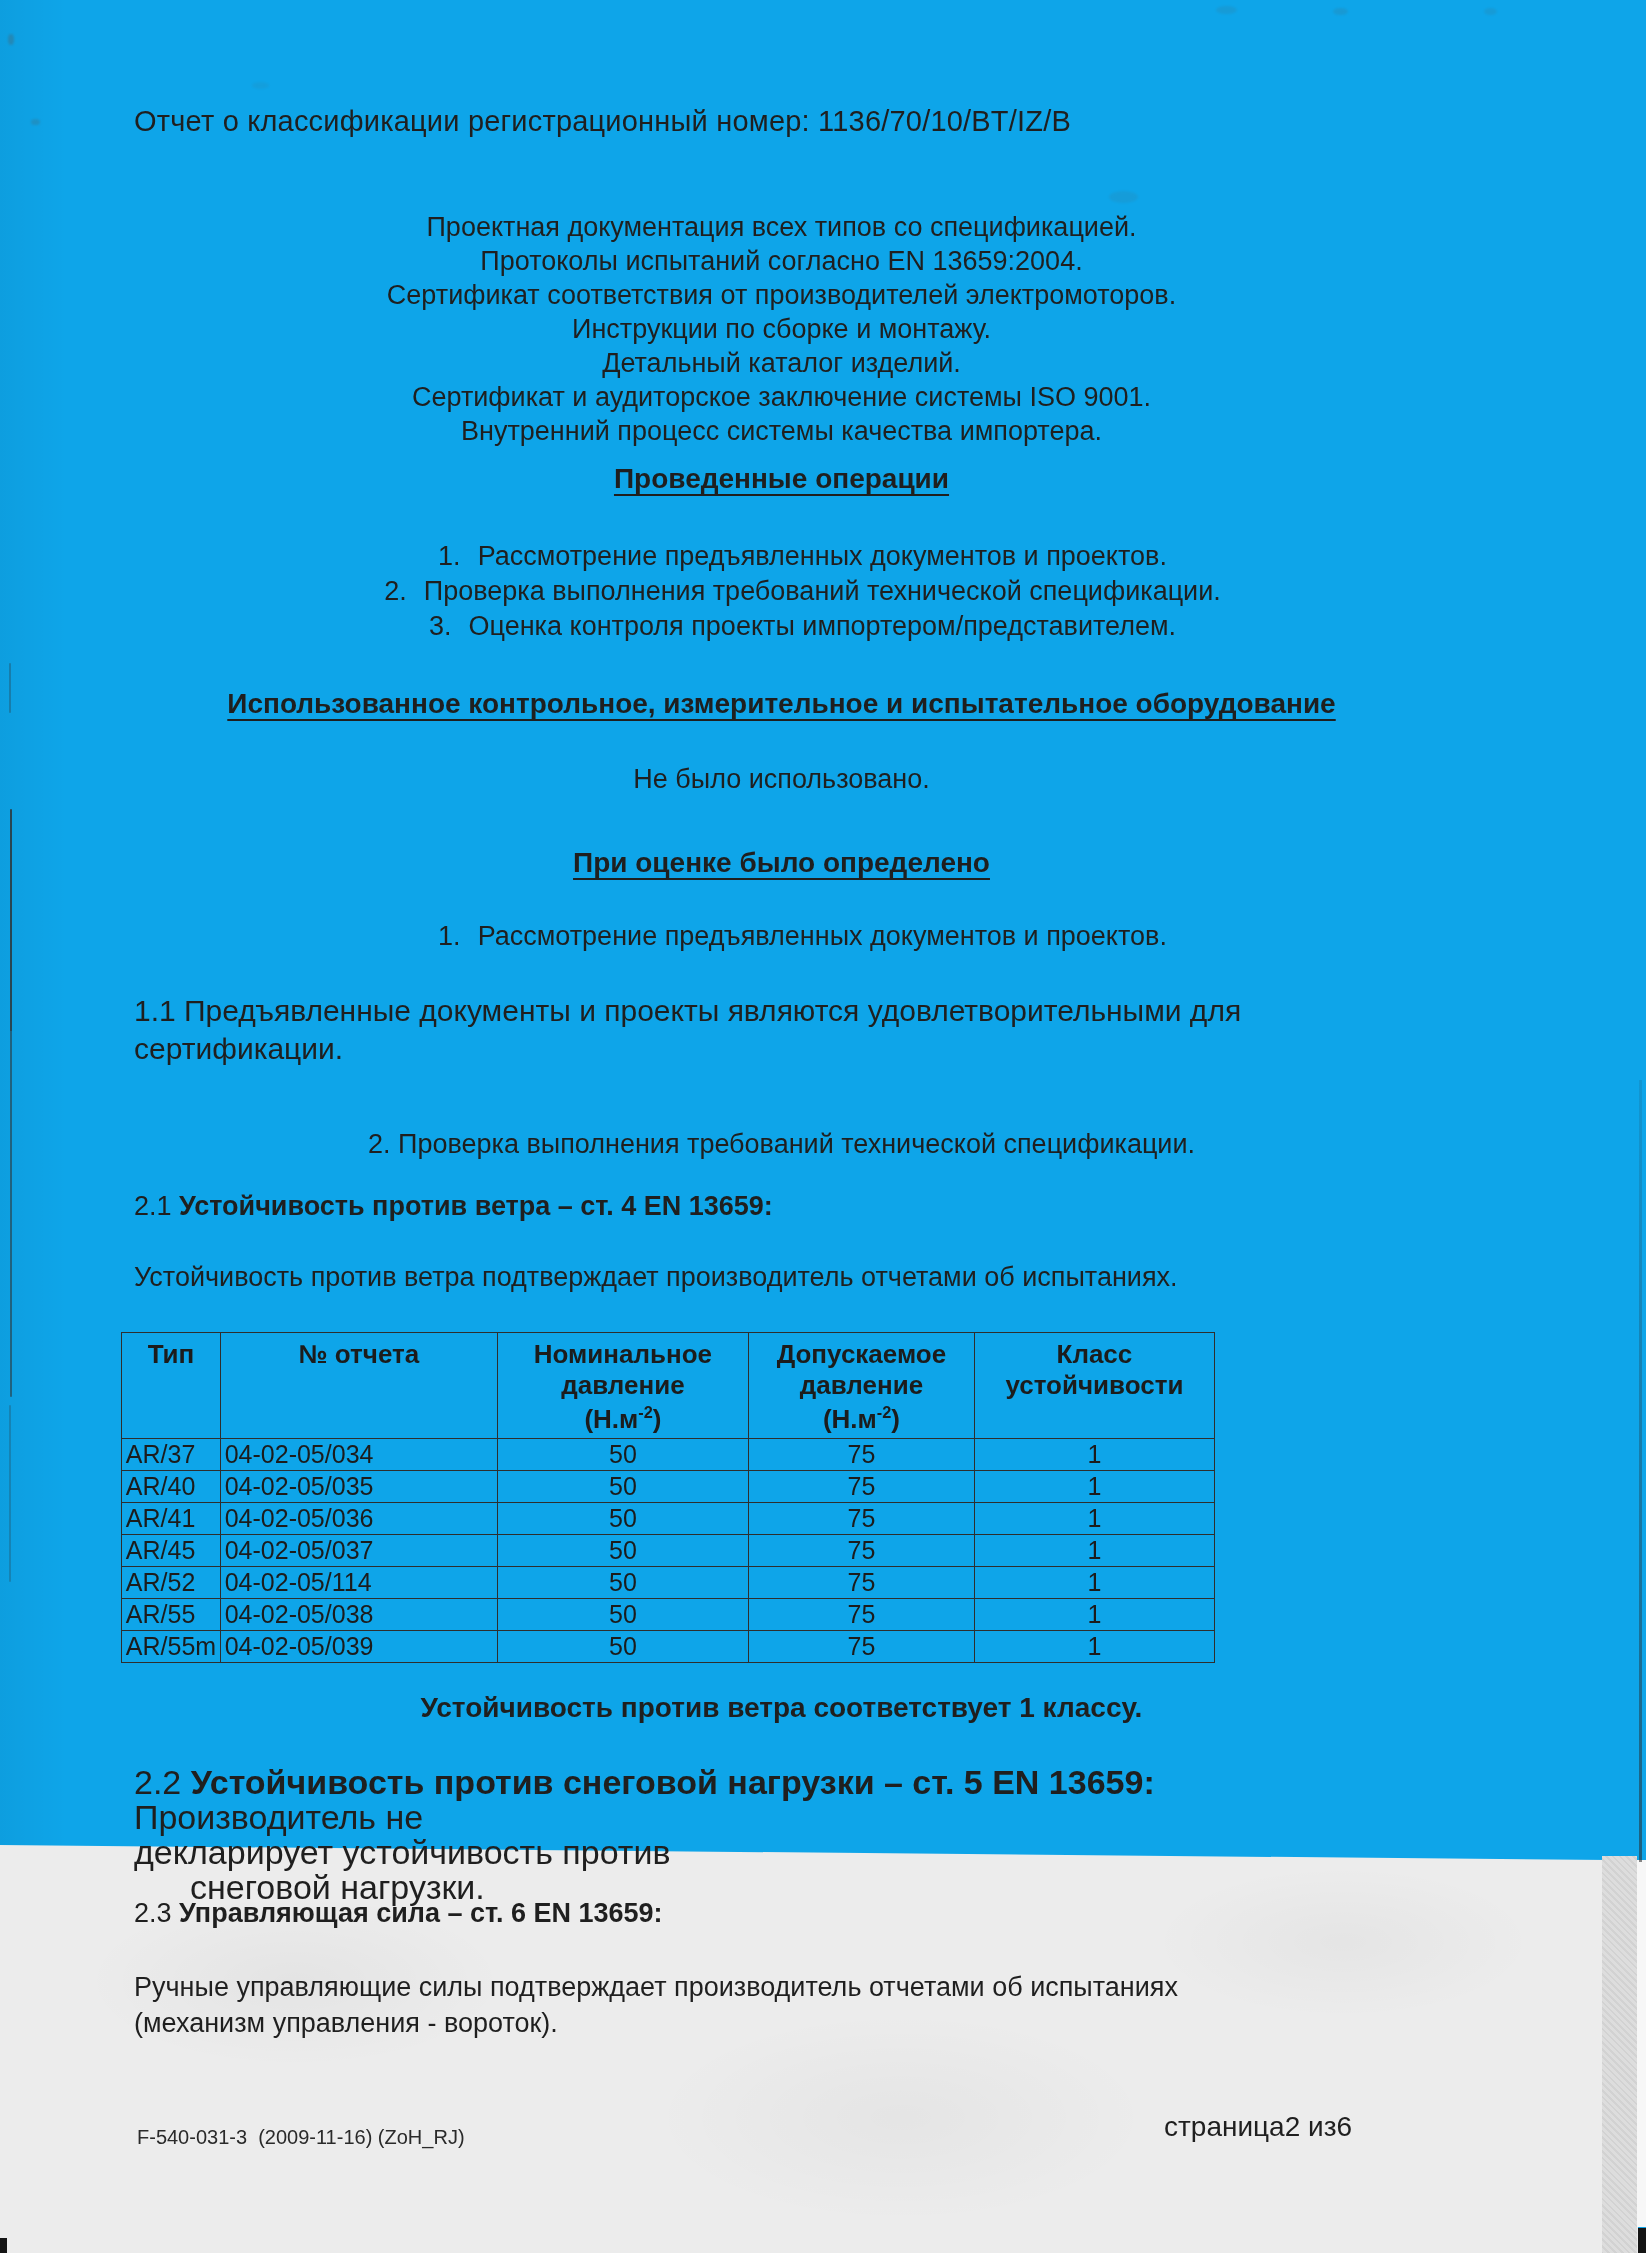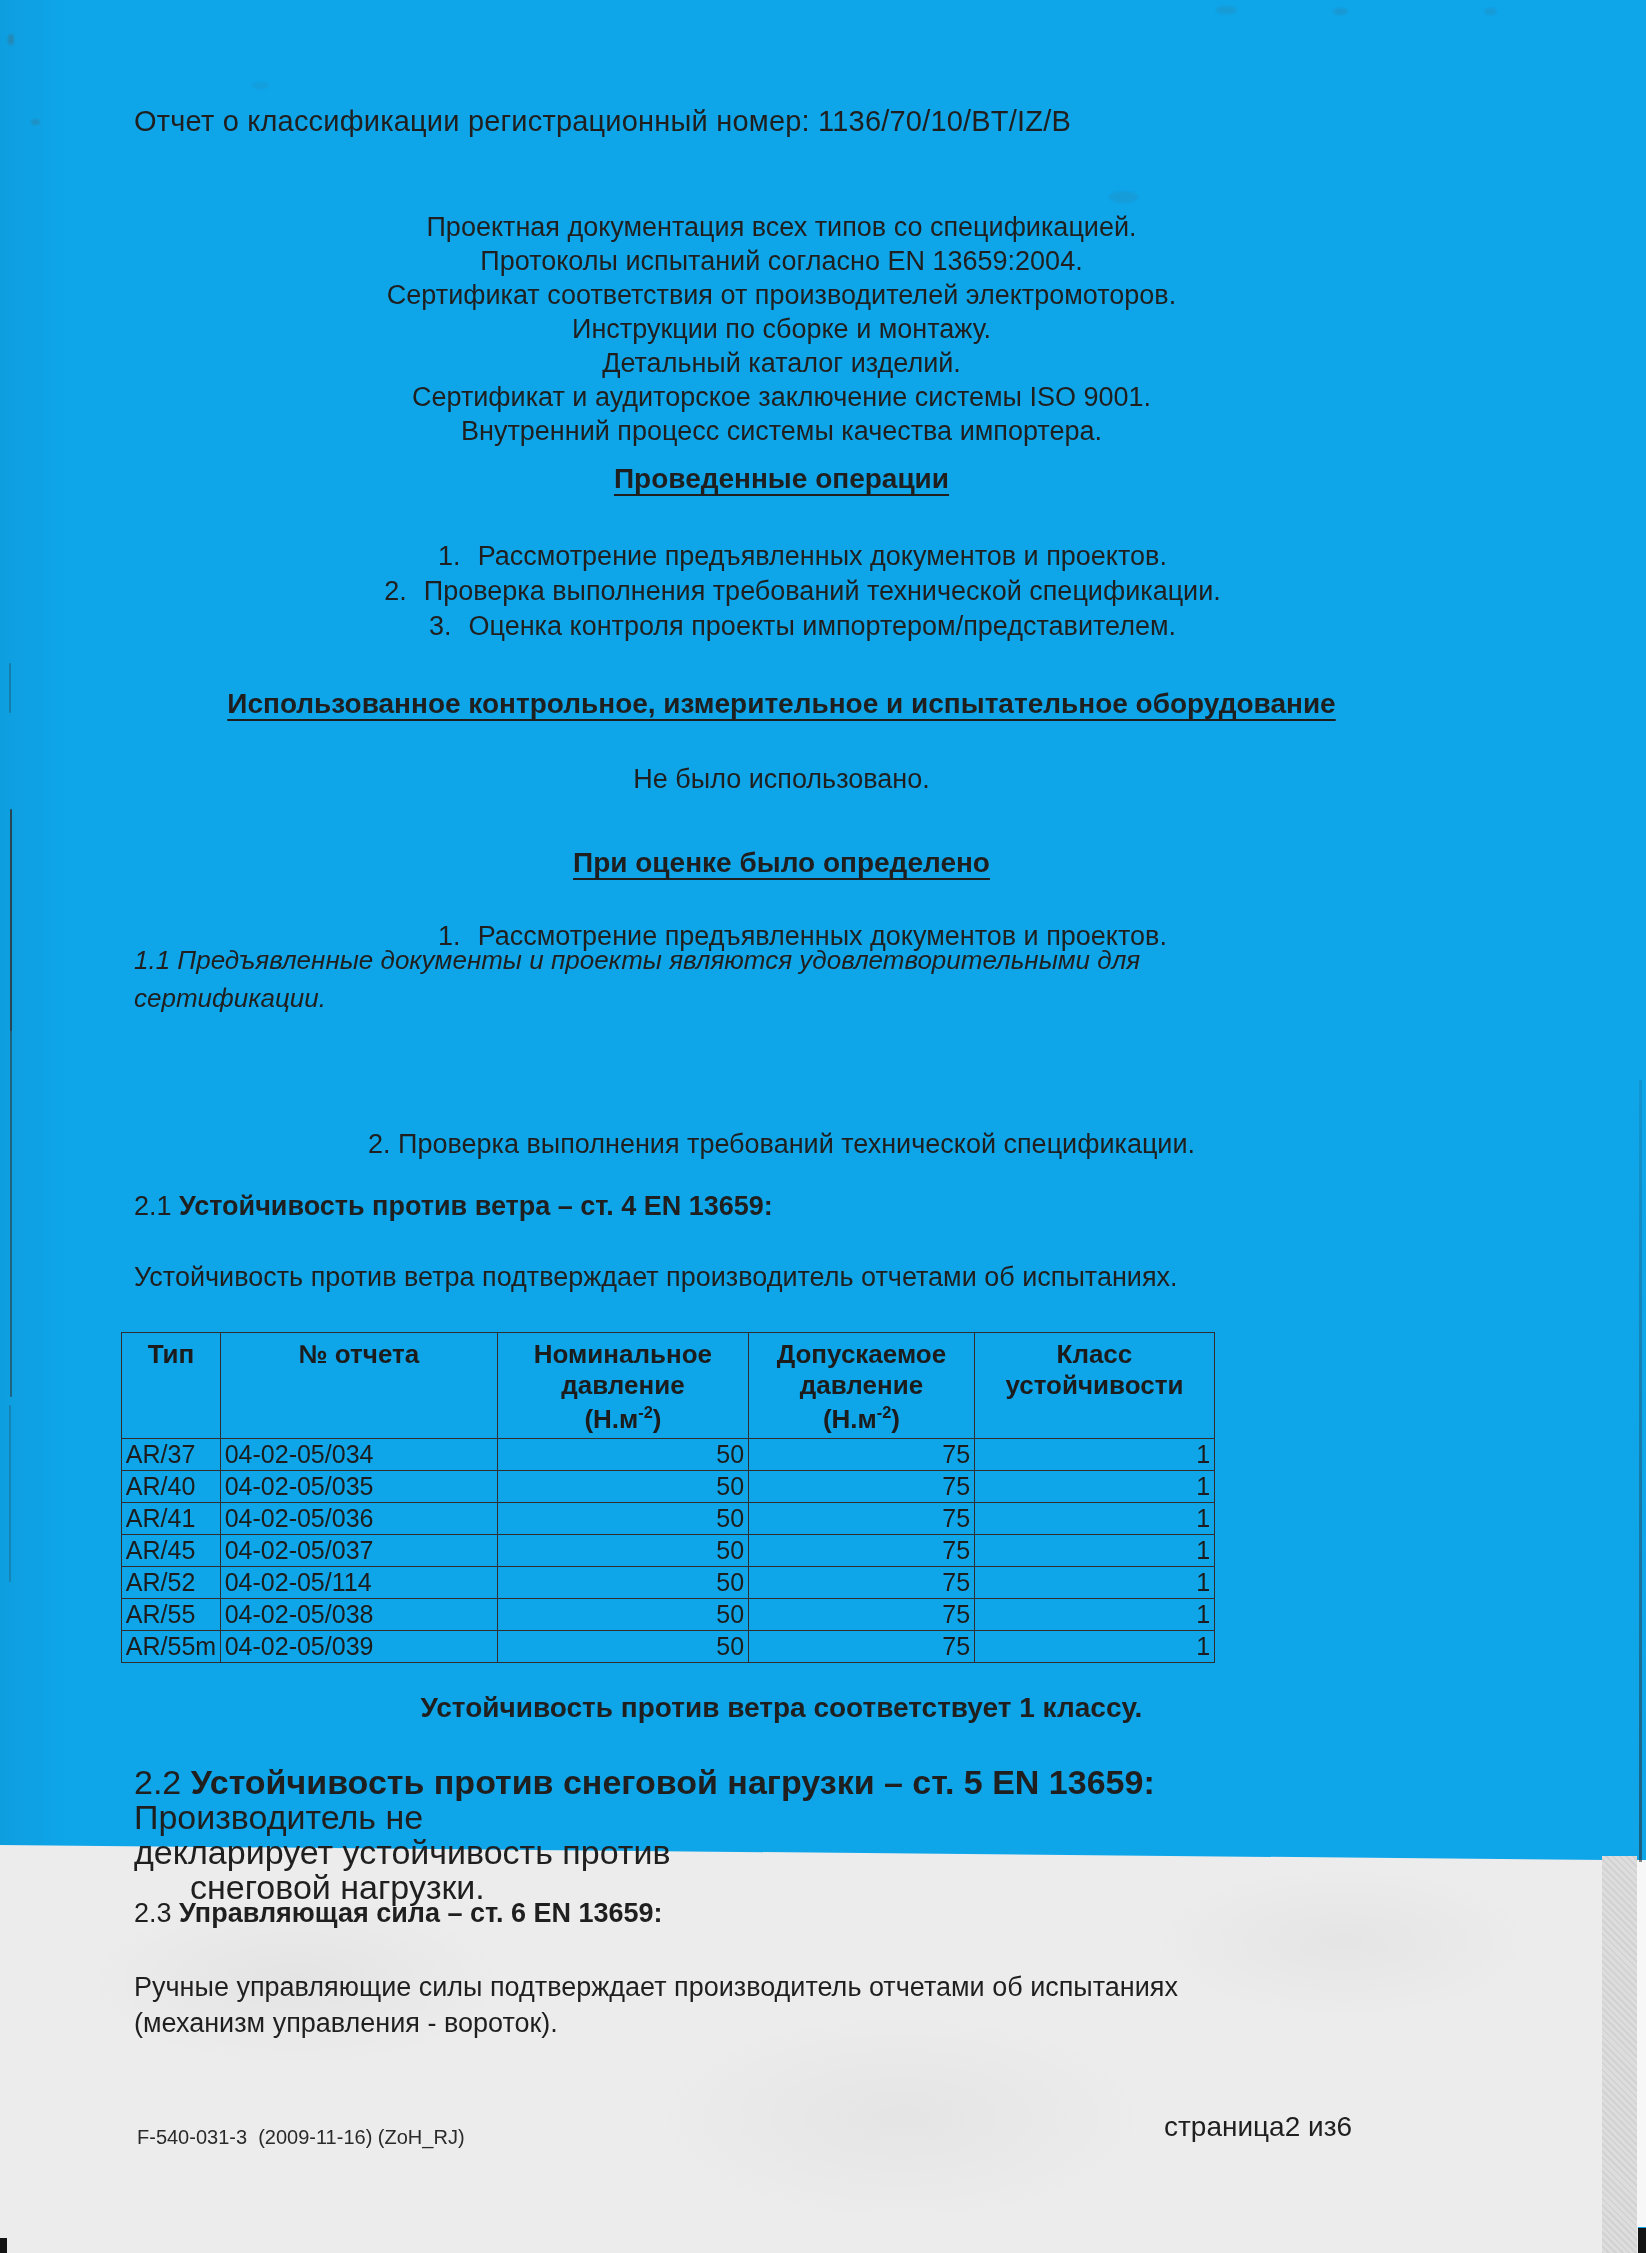--- a/index.html
+++ b/index.html
@@ -27,21 +27,21 @@
     font-weight:bold;font-size:28px;
     text-decoration:underline;text-decoration-thickness:2.4px;text-underline-offset:5.7px;
   }
   .ops-heading{top:463px;}
   .ops-list{top:539px;font-size:27px;line-height:35px;}
   .num-gap{display:inline-block;margin-right:17px;}
   .equip-heading{top:688px;}
   .equip-note{top:764px;font-size:27px;}
   .assess-heading{top:847px;}
   .assess-item1{top:921px;font-size:27px;}
-  .para-11{left:134px;top:941px;font-size:26px;line-height:38px;font-style:italic;}
+  .para-11{left:134px;top:992px;font-size:30px;line-height:38px;}
   .assess-item2{top:1129px;font-size:27px;}
   .sec-line{left:134px;font-size:27px;}
   .sec-21{top:1191px;}
   .bold{font-weight:bold;}
   .para-21{left:134px;top:1262px;font-size:27px;}
   .wind-table{
     position:absolute;left:121px;top:1332px;
     border-collapse:collapse;table-layout:fixed;
     font-size:26px;color:#1c1c1c;
   }
@@ -53,21 +53,21 @@
     font-weight:bold;vertical-align:top;text-align:center;
     line-height:31px;padding:5.7px 3.8px 3.8px 3.8px;height:92px;
   }
   .wind-table td{
     font-size:25px;font-weight:normal;height:28px;padding:1px 3.8px;
   }
   .unit-line{padding-top:2.9px;font-weight:bold;}
   .sup{font-size:16.3px;vertical-align:super;line-height:0;}
   .cell-type{padding-left:7.6px;}
   .cell-report{padding-left:15.3px;margin-left:20px;}
-  .cell-num{text-align:right;}
+  .cell-num{text-align:center;}
   .result-line{top:1692px;font-weight:bold;font-size:28px;}
   .sec-22{left:134px;top:1765px;font-size:34px;line-height:35px;width:1243px;}
   .indent-snow{display:inline-block;margin-left:56px;}
   .gray-band{
     left:0;top:1845px;width:1638px;height:409px;
     background:#ececec;
     clip-path:polygon(0 0,100% 15.3px,100% 100%,0 100%);
   }
   .gray-band-texture{
     left:0;top:1864px;width:1638px;height:390px;

